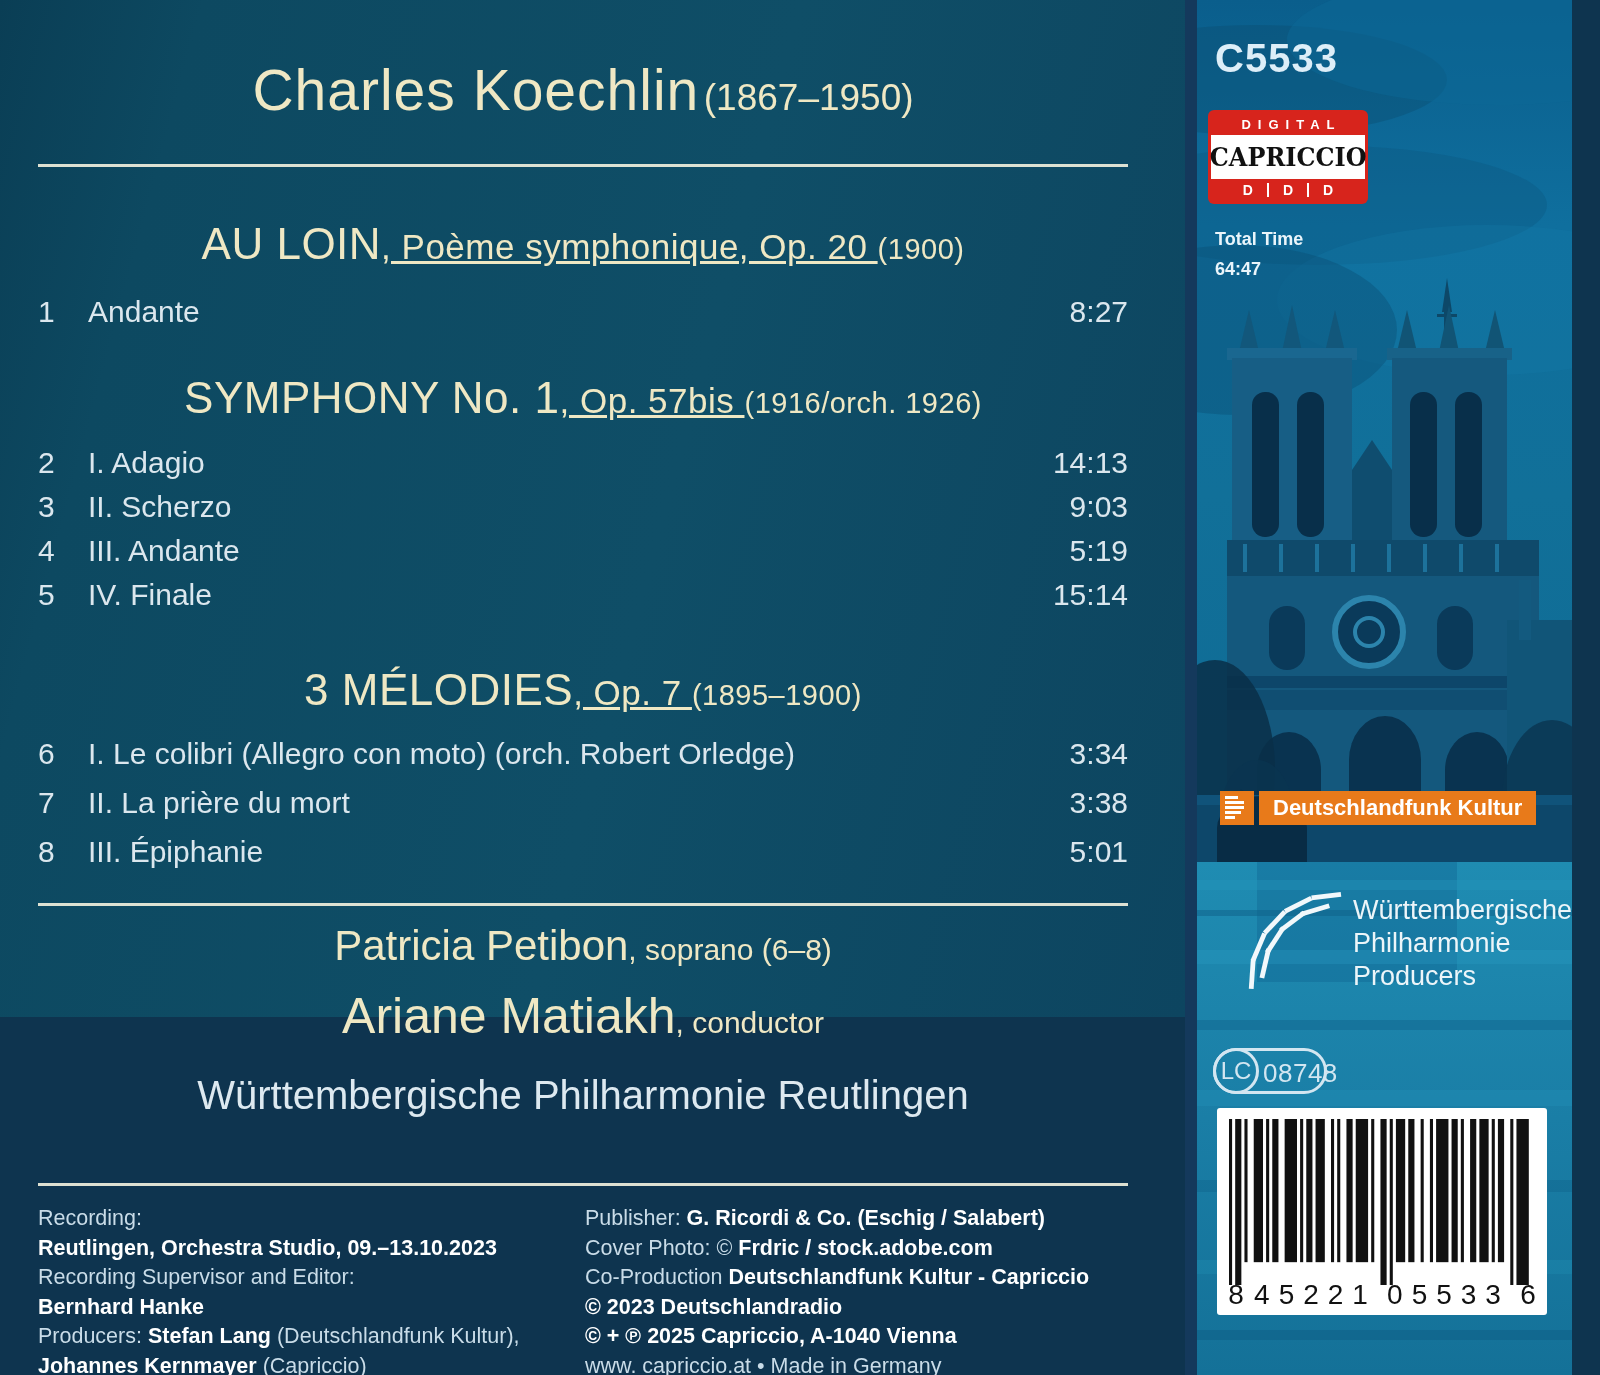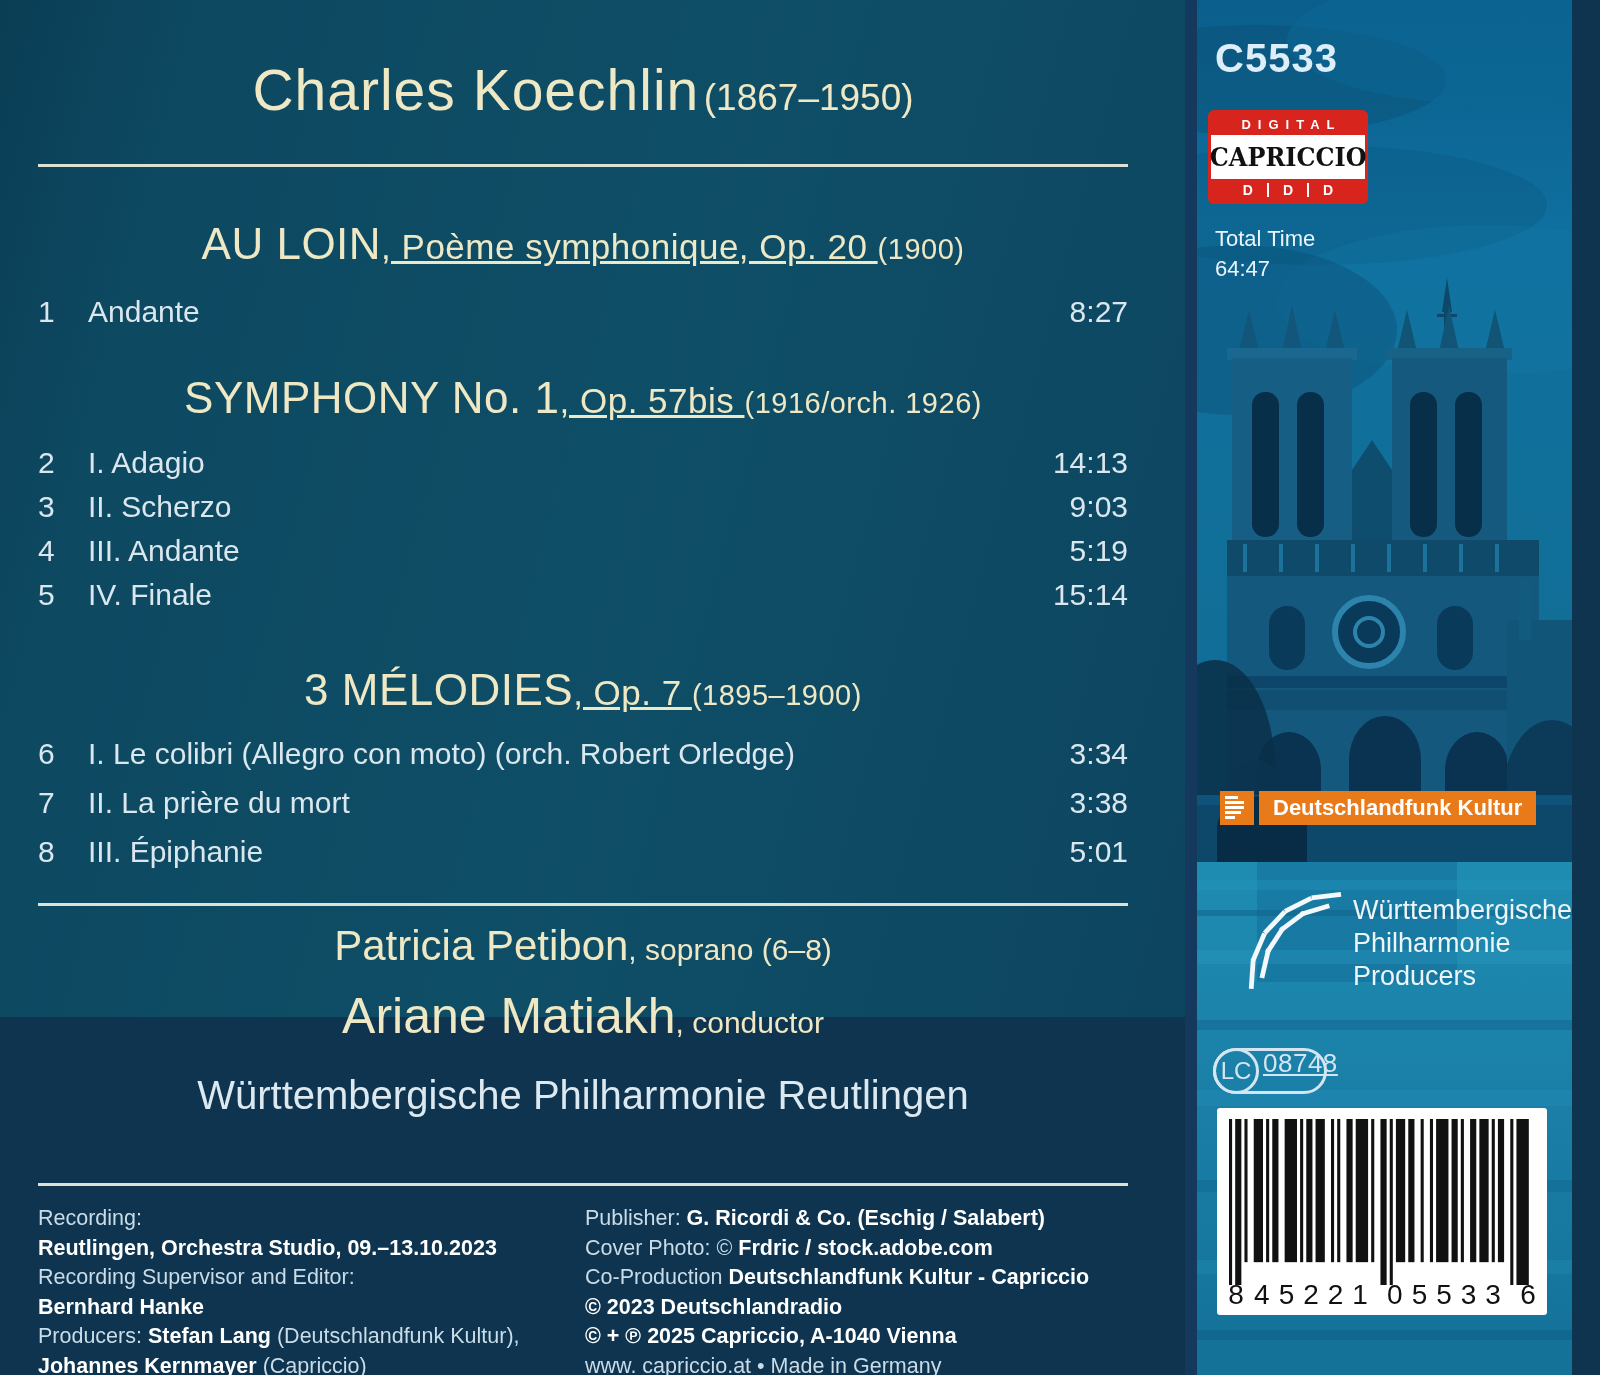--- a/index.html
+++ b/index.html
@@ -74,34 +74,34 @@
     display:flex;flex-direction:column;padding:3px;border-radius:6px;}
   .cap-logo .dig{height:22px;color:#fff;font-size:13px;font-weight:bold;letter-spacing:7px;
     display:flex;align-items:center;justify-content:center;padding-left:7px;}
   .cap-logo .mid{flex:1;background:#fff;display:flex;align-items:center;justify-content:center;}
   .cap-logo .mid span{font-family:"DejaVu Serif","Liberation Serif",serif;font-weight:bold;
     font-size:26px;color:#111;letter-spacing:0;transform:scaleX(.92);}
   .cap-logo .ddd{height:22px;display:flex;align-items:center;justify-content:center;color:#fff;
     font-size:14px;font-weight:bold;}
   .cap-logo .ddd span{padding:0 14px;line-height:14px;}
   .cap-logo .ddd span + span{border-left:2px solid #fff;}
-  .totaltime{position:absolute;left:18px;top:224px;color:#eaf5fb;font-size:22px;font-weight:normal;line-height:30px;}
+  .totaltime{position:absolute;left:18px;top:224px;color:#eaf5fb;font-size:18px;font-weight:bold;line-height:30px;}
   .dfk{position:absolute;left:23px;top:791px;height:34px;display:flex;}
   .dfk .sq{width:34px;height:34px;background:var(--orange);flex:none;display:flex;align-items:center;justify-content:center;}
   .dfk .bar-gap{width:5px;}
   .dfk .label{background:var(--orange);color:#fff;font-weight:bold;font-size:22px;
     display:flex;align-items:center;padding:0 14px;white-space:nowrap;}
   .wpr{position:absolute;left:28px;top:862px;display:flex;}
   .wpr svg{width:122px;height:128px;flex:none;}
   .wpr .txt{margin-left:6px;margin-top:32px;color:#ecf5f9;font-size:27px;line-height:33px;font-weight:500;}
   .lc{position:absolute;left:16px;top:1048px;height:46px;width:114px;
     border:3px solid #d3e6f1;border-radius:25px;color:#d3e6f1;}
   .lc .circ{position:absolute;left:-3px;top:-3px;width:46px;height:46px;border:3px solid #d3e6f1;
     border-radius:50%;display:flex;align-items:center;justify-content:center;font-size:24px;}
-  .lc .num{position:absolute;left:47px;top:0;height:25px;display:flex;align-items:center;font-size:26px;letter-spacing:.5px;text-decoration:underline;}
+  .lc .num{position:absolute;left:47px;top:10px;height:25px;display:flex;align-items:center;font-size:26px;letter-spacing:.5px;}
   .barcode{position:absolute;left:20px;top:1108px;width:330px;height:207px;background:#fff;border-radius:3px;}
   .barcode svg{position:absolute;left:12px;top:11px;width:306px;height:166px;}
   .barcode .digits{position:absolute;left:6px;right:6px;bottom:4px;display:flex;align-items:flex-end;
     color:#111;font-size:28px;font-family:"Liberation Sans","DejaVu Sans",sans-serif;}
   .barcode .digits .g{flex:1;text-align:center;letter-spacing:9px;}
   .barcode .digits .e{width:26px;flex:none;text-align:center;}
 </style>
 </head>
 <body>
 

